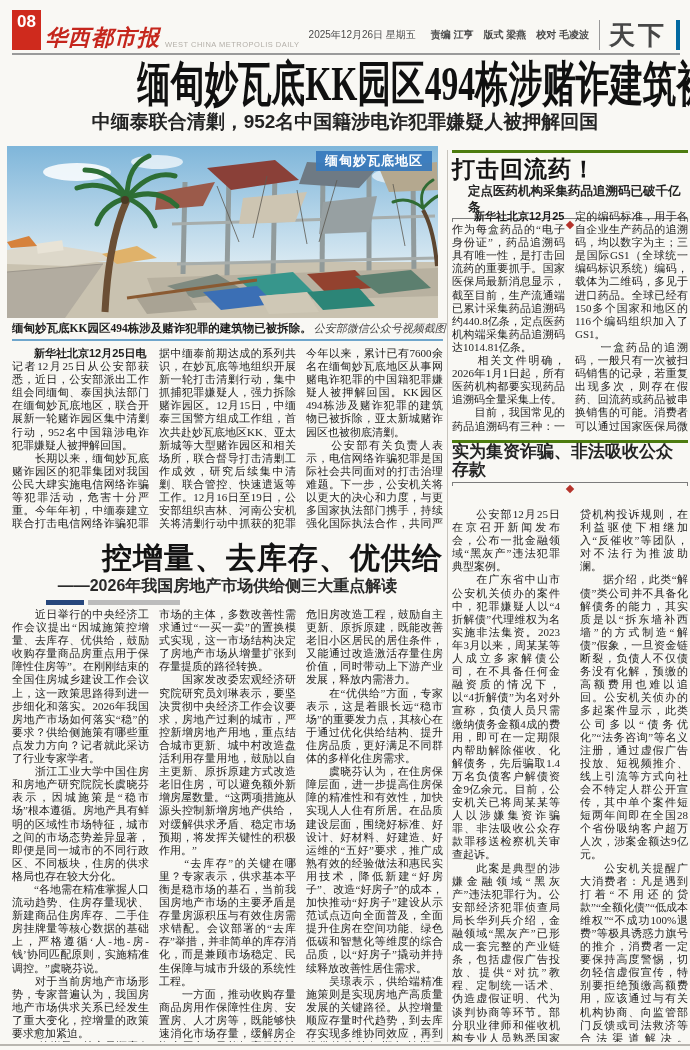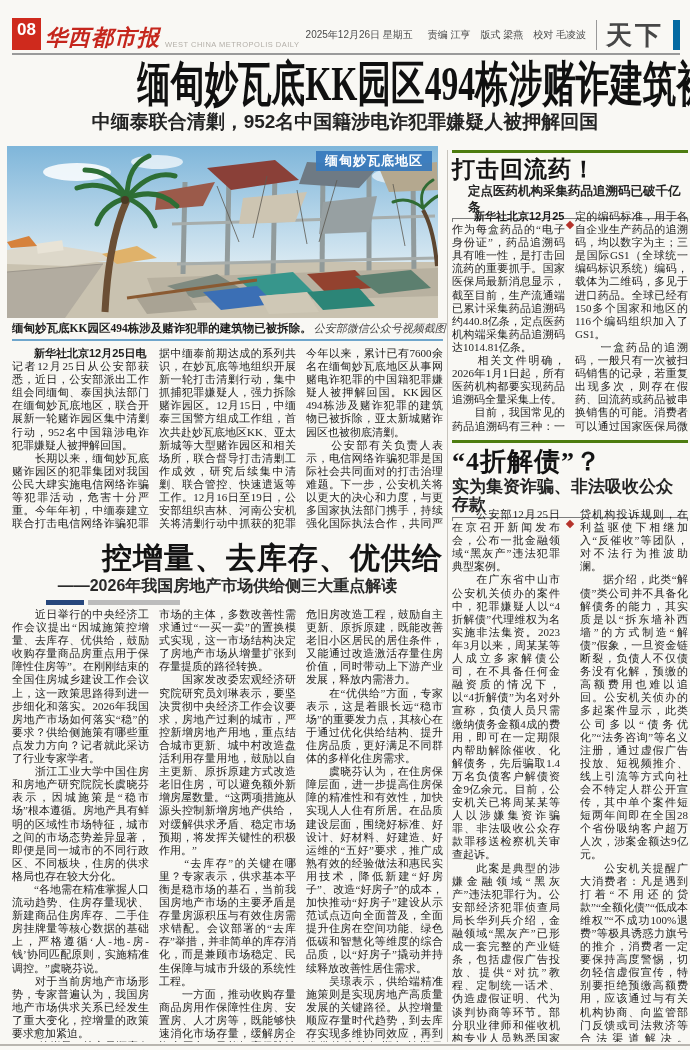--- a/index.html
+++ b/index.html
@@ -9,39 +9,39 @@
     font-family:"Liberation Serif",serif; color:#1c1c1c;
   }
   
   .hdr{
     position:absolute; top:19px; left:12px; width:668px; height:31px;
     display:flex; align-items:flex-end;
     border-bottom:2px solid #9a9a9a; padding-bottom:3px;
   }
   .pagenum{
     background:#cf2a1d; color:#fff; font-family:"Liberation Sans",sans-serif;
-    font-weight:700; font-size:17px; line-height:24px; padding:0 5px; height:32px;
+    font-weight:700; font-size:17px; line-height:24px; padding:0 5px; height:40px;
   }
   .masthead-cn{
     color:#c5261d; font-weight:900; font-size:22px; line-height:24px;
     font-style:italic; margin-left:4px; letter-spacing:1px;
     font-family:"Liberation Serif",serif;
   }
   .masthead-en{
     color:#b3afa8; font-size:7.5px; letter-spacing:.5px; margin-left:5px;
     font-family:"Liberation Sans",sans-serif; line-height:10px;
   }
   .hdr-right{ margin-left:auto; display:flex; align-items:center; }
   .hdr-meta{
     font-family:"Liberation Sans",sans-serif; font-size:10px; color:#4a4a4a;
     margin-right:10px; white-space:nowrap;
   }
-  .hdr-meta .staff{ margin-left:12px; }
+  .hdr-meta .staff{ margin-left:12px;font-weight:bold; }
   .section-box{
-    border-left:1px solid #999; border-right:7px solid #0369a1;
+    border-left:1px solid #999; border-right:4px solid #0369a1;
     padding:0 9px; font-size:26px; font-weight:700; color:#474747;
     font-family:"Liberation Sans",sans-serif; line-height:30px; letter-spacing:3px;
   }
   
   .h1wrap{ position:absolute; top:52px; left:0; width:690px; text-align:center; }
   .h1wrap span{
     display:inline-block; white-space:nowrap;
     font-family:"Liberation Serif",serif; font-weight:900; font-size:48px; color:#101010;
     transform:scaleX(.70); transform-origin:50% 50%;
   }
@@ -264,21 +264,20 @@
   </div>
   <div class="cols cols-drug">
     <div class="col"><b class="dateline">　　新华社北京12月25日电</b><span class="txt">　作为每盒药品的“电子身份证”，药品追溯码具有唯一性，是打击回流药的重要抓手。国家医保局最新消息显示，截至目前，生产流通端已累计采集药品追溯码约440.8亿条，定点医药机构端采集药品追溯码达1014.81亿条。
 　　相关文件明确，2026年1月1日起，所有医药机构都要实现药品追溯码全量采集上传。
 　　目前，我国常见的药品追溯码有三种：一是“码上放心”追溯码，也就是最常见的20位条形码；二是部分药品生产企业自行设</span></div>
     <div class="col"><span class="txt">定的编码标准，用于各自企业生产药品的追溯码，均以数字为主；三是国际GS1（全球统一编码标识系统）编码，载体为二维码，多见于进口药品。全球已经有150多个国家和地区的116个编码组织加入了GS1。
 　　一盒药品的追溯码，一般只有一次被扫码销售的记录，若重复出现多次，则存在假药、回流药或药品被串换销售的可能。消费者可以通过国家医保局微信公众号“药品追溯信息查询”功能，扫描药盒上的药品追溯码，获取详细的药品销售信息。</span></div>
   </div>
 
   <div class="story-box box-debt">
-    <div class="bh">“4折解债”？</div>
     <div class="bs">实为集资诈骗、非法吸收公众存款</div>
     <div class="tickline"></div>
     <div class="diamond"></div>
   </div>
   <div class="cols cols-debt">
     <div class="col"><span class="txt">　　公安部12月25日在京召开新闻发布会，公布一批金融领域“黑灰产”违法犯罪典型案例。
 　　在广东省中山市公安机关侦办的案件中，犯罪嫌疑人以“4折解债”代理维权为名实施非法集资。2023年3月以来，周某某等人成立多家解债公司，在不具备任何金融资质的情况下，以“4折解债”为名对外宣称，负债人员只需缴纳债务金额4成的费用，即可在一定期限内帮助解除催收、化解债务，先后骗取1.4万名负债客户解债资金9亿余元。目前，公安机关已将周某某等人以涉嫌集资诈骗罪、非法吸收公众存款罪移送检察机关审查起诉。
 　　此案是典型的涉嫌金融领域“黑灰产”违法犯罪行为。公安部经济犯罪侦查局局长华列兵介绍，金融领域“黑灰产”已形成一套完整的产业链条，包括虚假广告投放、提供“对抗”教程、定制统一话术、伪造虚假证明、代为谈判协商等环节。部分职业律师和催收机构专业人员熟悉国家法律法规和信</span></div>
     <div class="col"><span class="txt">贷机构投诉规则，在利益驱使下相继加入“反催收”等团队，对不法行为推波助澜。
 　　据介绍，此类“解债”类公司并不具备化解债务的能力，其实质是以“拆东墙补西墙”的方式制造“解债”假象，一旦资金链断裂，负债人不仅债务没有化解，预缴的高额费用也难以追回。公安机关侦办的多起案件显示，此类公司多以“债务优化”“法务咨询”等名义注册，通过虚假广告投放、短视频推介、线上引流等方式向社会不特定人群公开宣传，其中单个案件短短两年间即在全国28个省份吸纳客户超万人次，涉案金额达9亿元。

